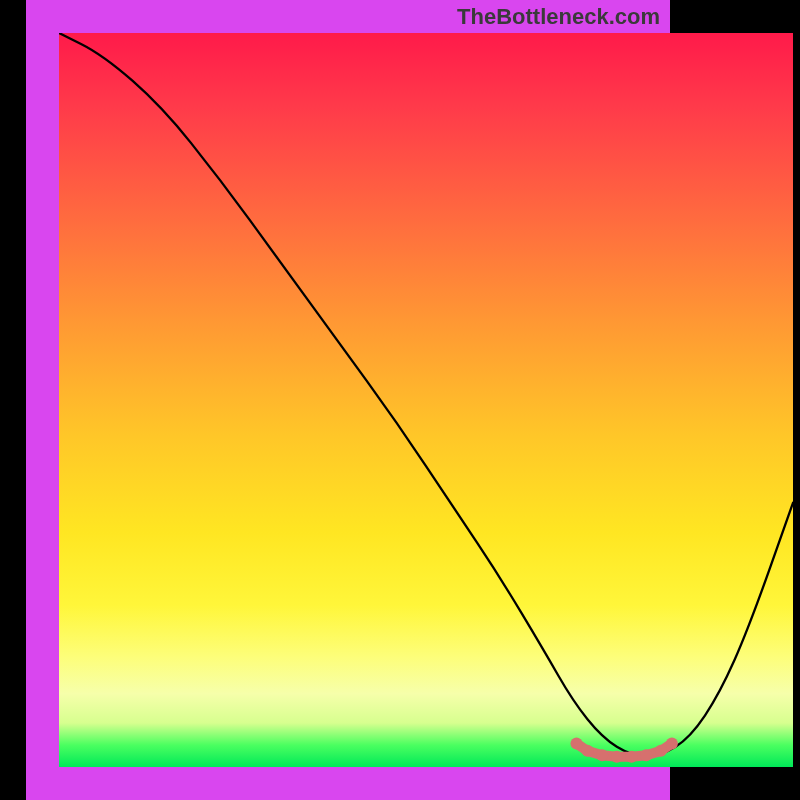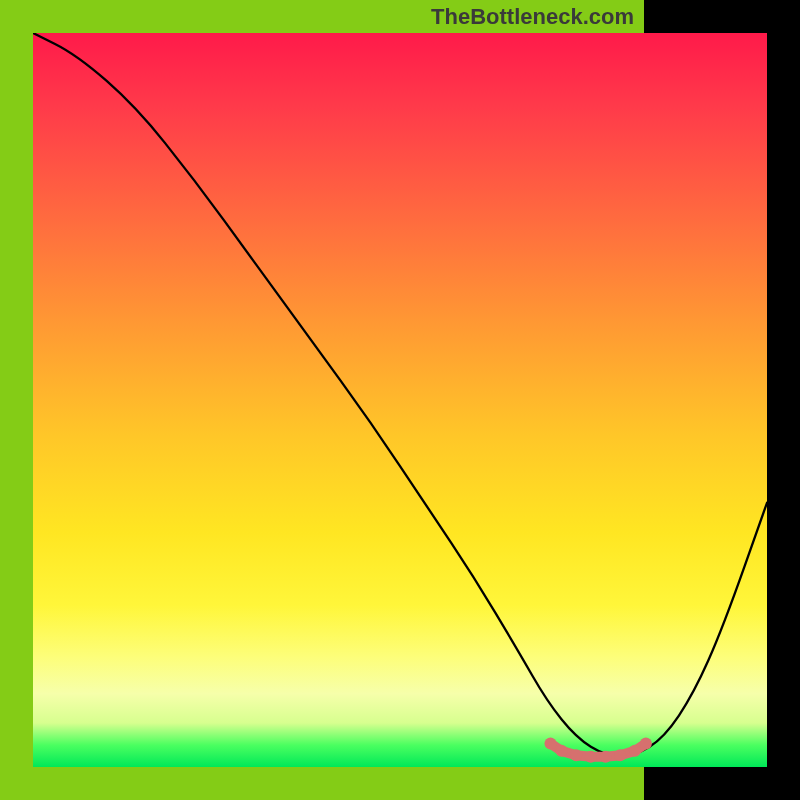--- a/index.html
+++ b/index.html
@@ -7,22 +7,23 @@
     padding: 0;
     background: #000;
     width: 800px;
     height: 800px;
     overflow: hidden;
     font-family: Arial, Helvetica, sans-serif;
   }
   .container {
     width: 644px;
     height: 800px;
-    background: #84cc16;
+    background: #d946ef;
     position: relative;
+    margin-left: 26px;
   }
   .watermark {
     position: absolute;
     top: 4px;
     right: 10px;
     color: #3a3a3a;
     font-size: 22px;
     font-weight: bold;
     z-index: 20;
   }

